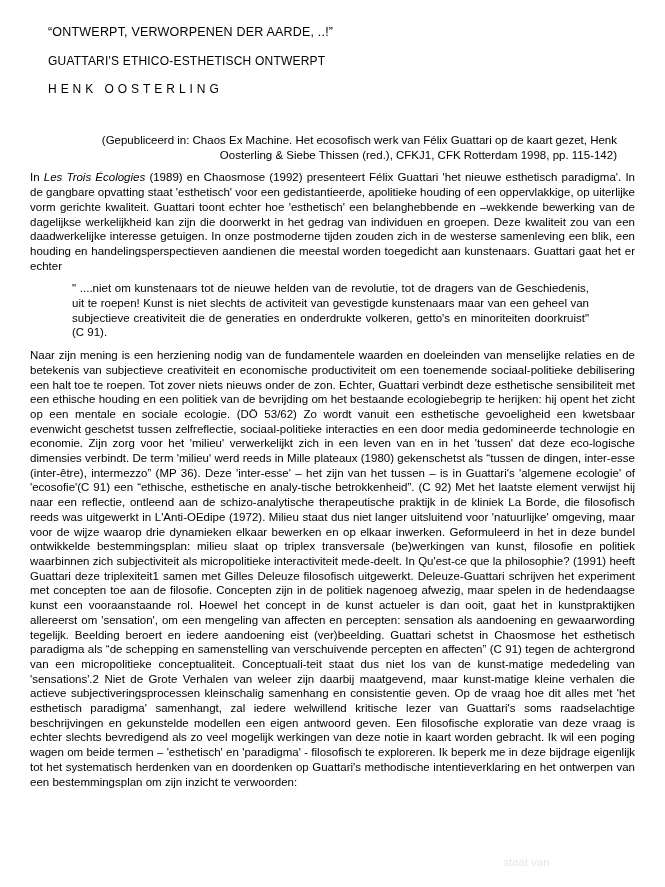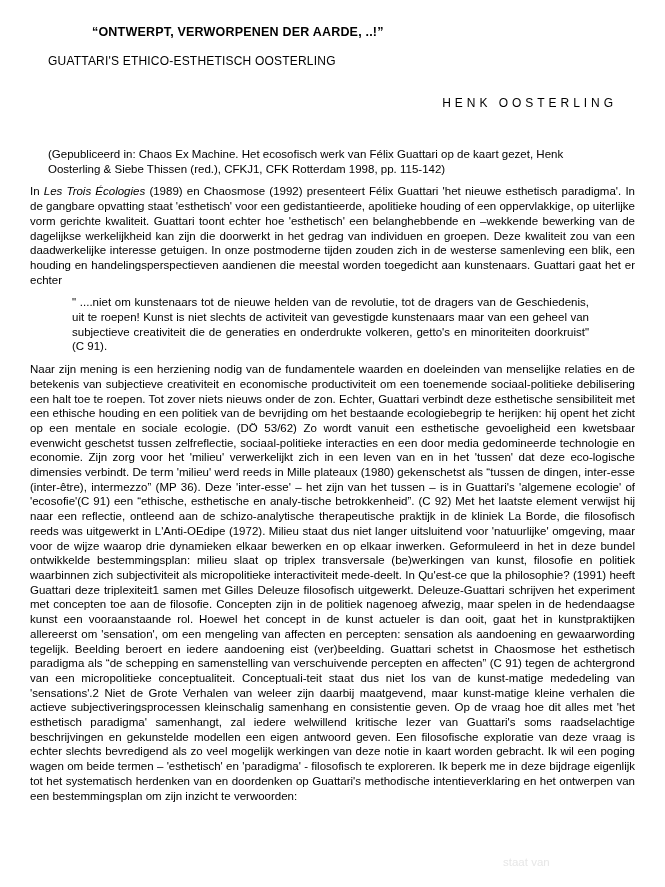--- a/index.html
+++ b/index.html
@@ -16,41 +16,39 @@
     font-family: "Liberation Sans", "DejaVu Sans", sans-serif;
     font-size: 11.5px;
     line-height: 14.7px;
     overflow: hidden;
   }
   .header {
     padding: 25px 48px 0 48px;
   }
   .doc-title {
     font-size: 12.5px;
-    font-weight: 700;
+    font-weight: 400;
     line-height: 15px;
     letter-spacing: 0.2px;
-    margin-left: 44px;
   }
   .doc-subtitle {
     margin-top: 14px;
     font-size: 12px;
     line-height: 15px;
     letter-spacing: 0.2px;
   }
   .doc-author {
-    margin-top: 27px;
+    margin-top: 13px;
     font-size: 12px;
     line-height: 15px;
     letter-spacing: 0.33em;
-    text-align: right;
   }
   .pub-note {
     margin-top: 36px;
-    text-align: left;
+    text-align: right;
   }
   .body-col {
     padding: 0 30px;
   }
   .body-col p.paragraph {
     margin: 8px 0;
     text-align: justify;
   }
   .body-col blockquote.blockquote {
     margin: 8px 46px 8px 42px;
@@ -67,21 +65,21 @@
     line-height: 14.7px;
   }
 </style>
 </head>
 <body>
 
 <div class="page">
 
   <div class="header">
     <div class="doc-title">“ONTWERPT, VERWORPENEN DER AARDE, ..!”</div>
-    <div class="doc-subtitle">GUATTARI'S ETHICO-ESTHETISCH OOSTERLING</div>
+    <div class="doc-subtitle">GUATTARI'S ETHICO-ESTHETISCH ONTWERPT</div>
     <div class="doc-author">HENK OOSTERLING</div>
     <div class="pub-note">(Gepubliceerd in: Chaos Ex Machine. Het ecosofisch werk van Félix Guattari op de kaart gezet, Henk Oosterling &amp; Siebe Thissen (red.), CFKJ1, CFK Rotterdam 1998, pp. 115-142)</div>
   </div>
 
   <div class="body-col" id="paragraphs">
       <p class="paragraph"><span>In </span><em>Les Trois Écologies</em><span> (1989) en Chaosmose (1992) presenteert Félix Guattari 'het nieuwe esthetisch paradigma'. In de gangbare opvatting staat 'esthetisch' voor een gedistantieerde, apolitieke houding of een oppervlakkige, op uiterlijke vorm gerichte kwaliteit. Guattari toont echter hoe 'esthetisch' een belanghebbende en –wekkende bewerking van de dagelijkse werkelijkheid kan zijn die doorwerkt in het gedrag van individuen en groepen. Deze kwaliteit zou van een daadwerkelijke interesse getuigen. In onze postmoderne tijden zouden zich in de westerse samenleving een blik, een houding en handelingsperspectieven aandienen die meestal worden toegedicht aan kunstenaars. Guattari gaat het er echter</span></p>
       <blockquote class="blockquote"><span>" ....niet om kunstenaars tot de nieuwe helden van de revolutie, tot de dragers van de Geschiedenis, uit te roepen! Kunst is niet slechts de activiteit van gevestigde kunstenaars maar van een geheel van subjectieve creativiteit die de generaties en onderdrukte volkeren, getto's en minoriteiten doorkruist"(C 91).</span></blockquote>
       <p class="paragraph"><span>Naar zijn mening is een herziening nodig van de fundamentele waarden en doeleinden van menselijke relaties en de betekenis van subjectieve creativiteit en economische productiviteit om een toenemende sociaal-politieke debilisering een halt toe te roepen. Tot zover niets nieuws onder de zon. Echter, Guattari verbindt deze esthetische sensibiliteit met een ethische houding en een politiek van de bevrijding om het bestaande ecologiebegrip te herijken: hij opent het zicht op een mentale en sociale ecologie. (DÖ 53/62) Zo wordt vanuit een esthetische gevoeligheid een kwetsbaar evenwicht geschetst tussen zelfreflectie, sociaal-politieke interacties en een door media gedomineerde technologie en economie. Zijn zorg voor het 'milieu' verwerkelijkt zich in een leven van en in het 'tussen' dat deze eco-logische dimensies verbindt. De term 'milieu' werd reeds in Mille plateaux (1980) gekenschetst als “tussen de dingen, inter-esse (inter-être), intermezzo” (MP 36). Deze 'inter-esse' – het zijn van het tussen – is in Guattari's 'algemene ecologie' of 'ecosofie'(C 91) een “ethische, esthetische en analy-tische betrokkenheid”. (C 92) Met het laatste element verwijst hij naar een reflectie, ontleend aan de schizo-analytische therapeutische praktijk in de kliniek La Borde, die filosofisch reeds was uitgewerkt in L'Anti-OEdipe (1972). Milieu staat dus niet langer uitsluitend voor 'natuurlijke' omgeving, maar voor de wijze waarop drie dynamieken elkaar bewerken en op elkaar inwerken. Geformuleerd in het in deze bundel ontwikkelde bestemmingsplan: milieu slaat op triplex transversale (be)werkingen van kunst, filosofie en politiek waarbinnen zich subjectiviteit als micropolitieke interactiviteit mede-deelt. In Qu'est-ce que la philosophie? (1991) heeft Guattari deze triplexiteit1 samen met Gilles Deleuze filosofisch uitgewerkt. Deleuze-Guattari schrijven het experiment met concepten toe aan de filosofie. Concepten zijn in de politiek nagenoeg afwezig, maar spelen in de hedendaagse kunst een vooraanstaande rol. Hoewel het concept in de kunst actueler is dan ooit, gaat het in kunstpraktijken allereerst om 'sensation', om een mengeling van affecten en percepten: sensation als aandoening en gewaarwording tegelijk. Beelding beroert en iedere aandoening eist (ver)beelding. Guattari schetst in Chaosmose het esthetisch paradigma als “de schepping en samenstelling van verschuivende percepten en affecten” (C 91) tegen de achtergrond van een micropolitieke conceptualiteit. Conceptuali-teit staat dus niet los van de kunst-matige mededeling van 'sensations'.2 Niet de Grote Verhalen van weleer zijn daarbij maatgevend, maar kunst-matige kleine verhalen die actieve subjectiveringsprocessen kleinschalig samenhang en consistentie geven. Op de vraag hoe dit alles met 'het esthetisch paradigma' samenhangt, zal iedere welwillend kritische lezer van Guattari's soms raadselachtige beschrijvingen en gekunstelde modellen een eigen antwoord geven. Een filosofische exploratie van deze vraag is echter slechts bevredigend als zo veel mogelijk werkingen van deze notie in kaart worden gebracht. Ik wil een poging wagen om beide termen – 'esthetisch' en 'paradigma' - filosofisch te exploreren. Ik beperk me in deze bijdrage eigenlijk tot het systematisch herdenken van en doordenken op Guattari's methodische intentieverklaring en het ontwerpen van een bestemmingsplan om zijn inzicht te verwoorden:</span></p>
     </div>
 

